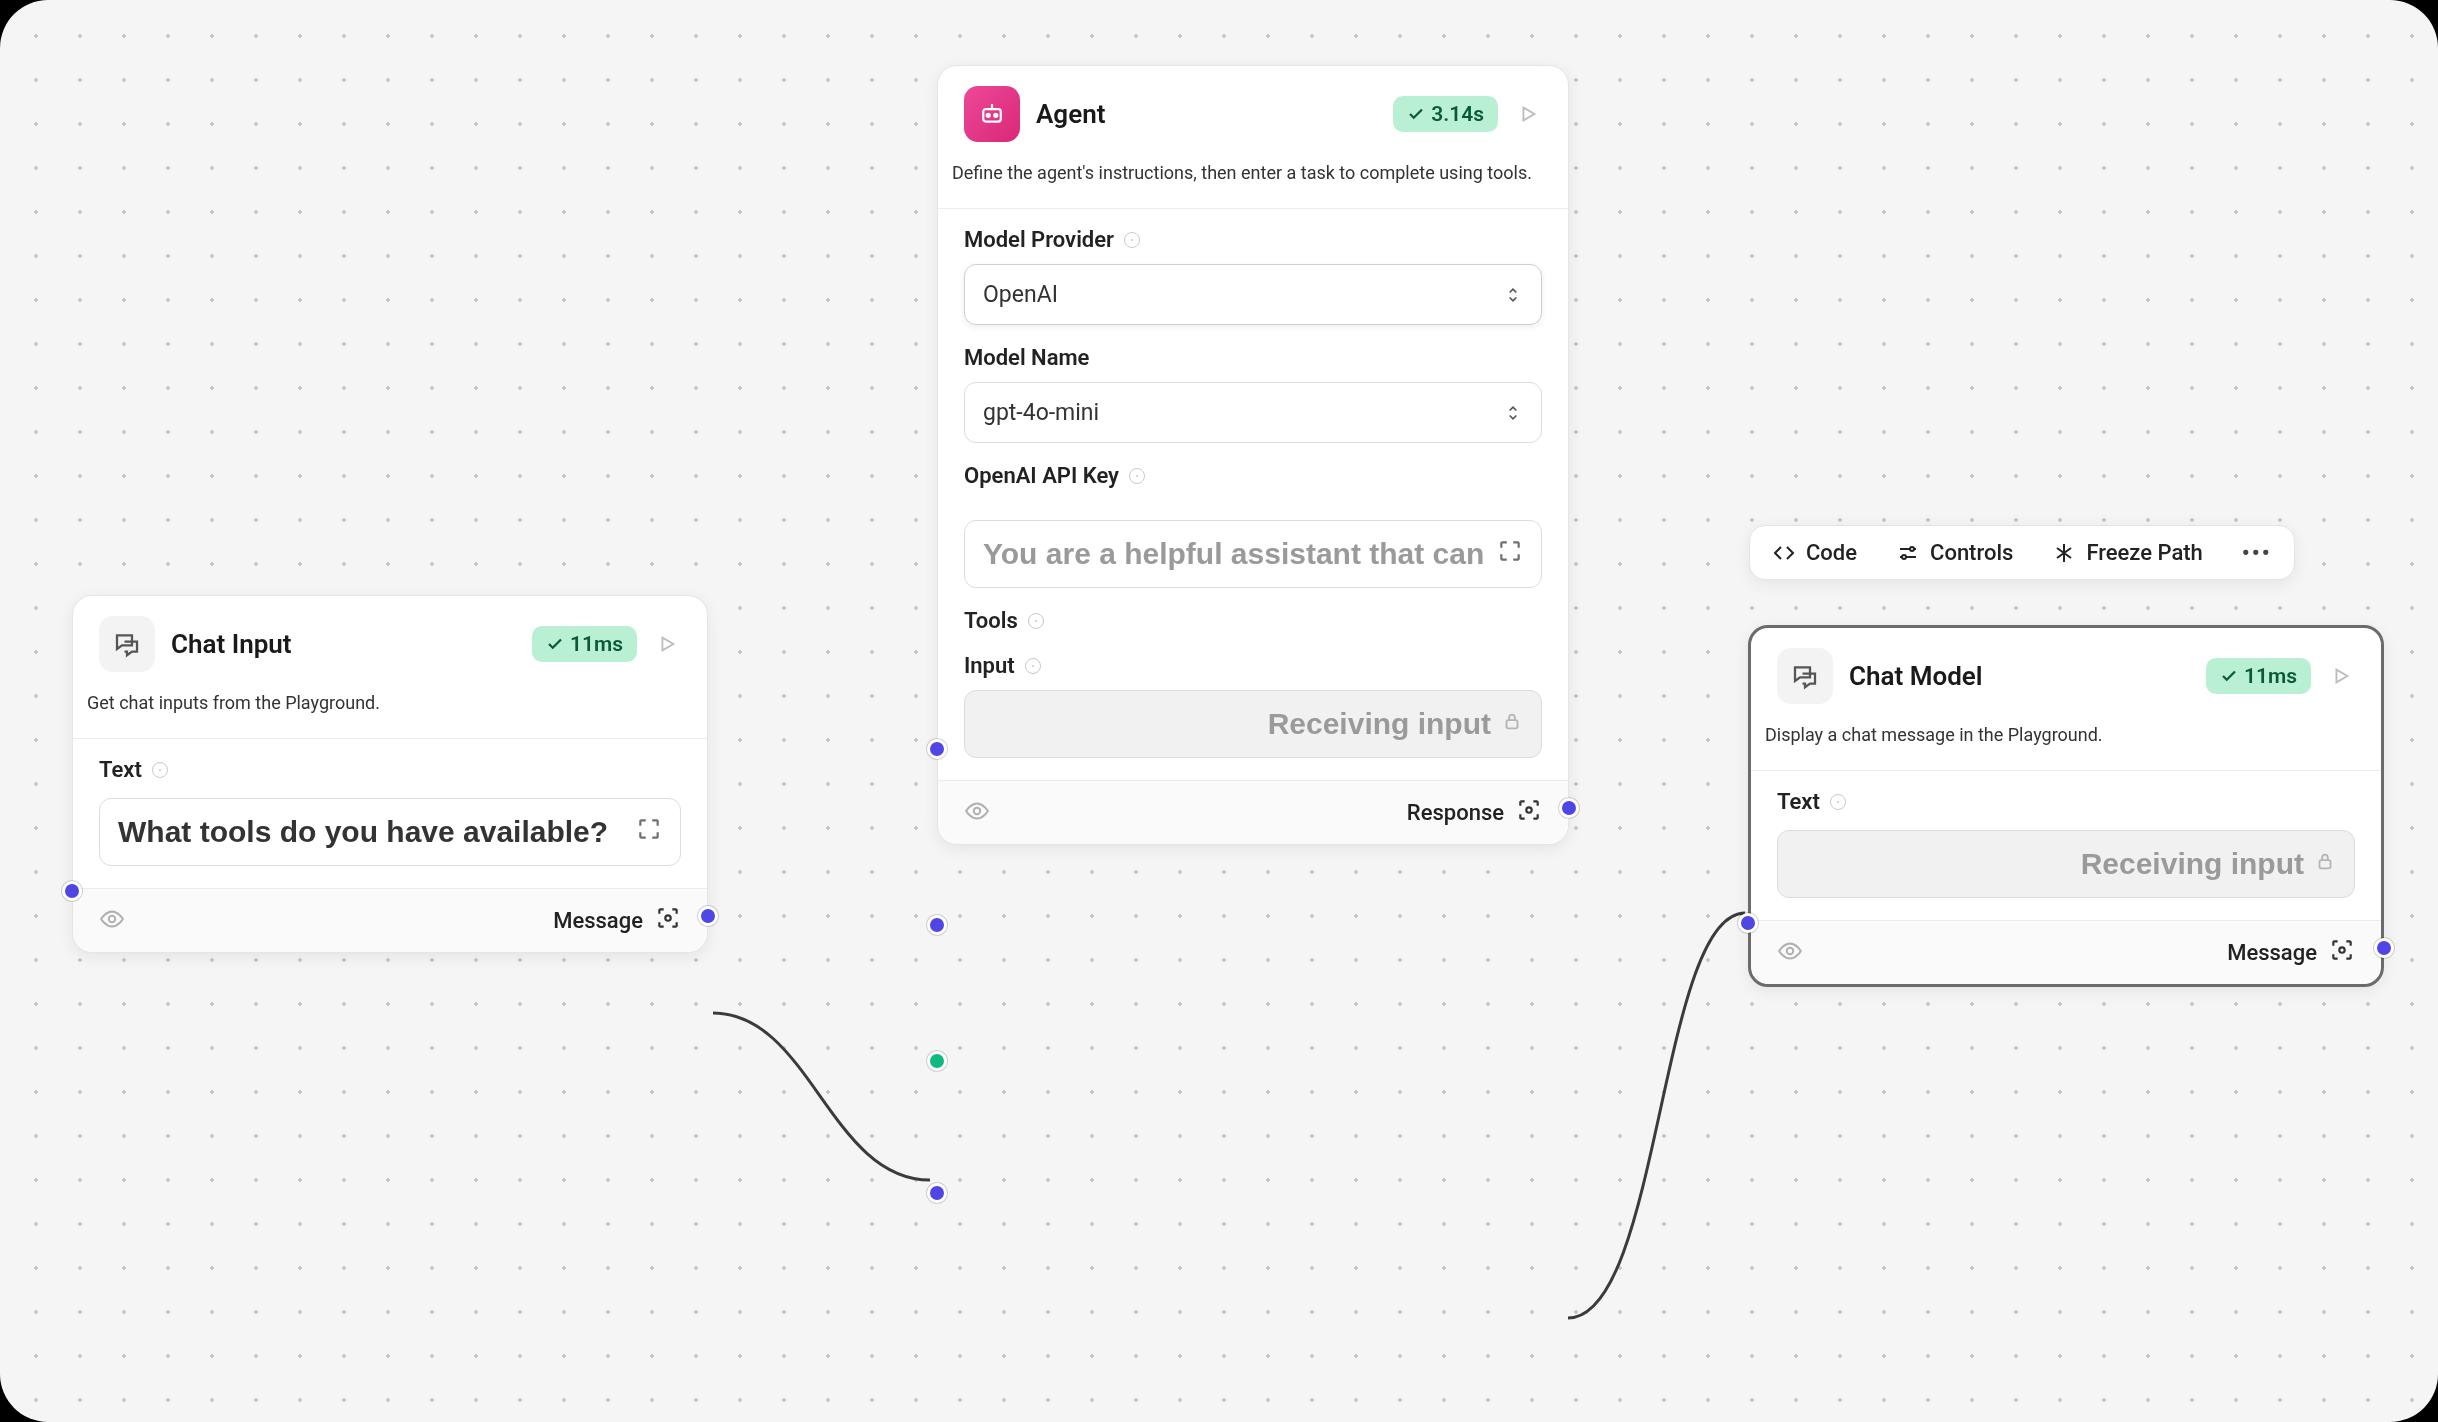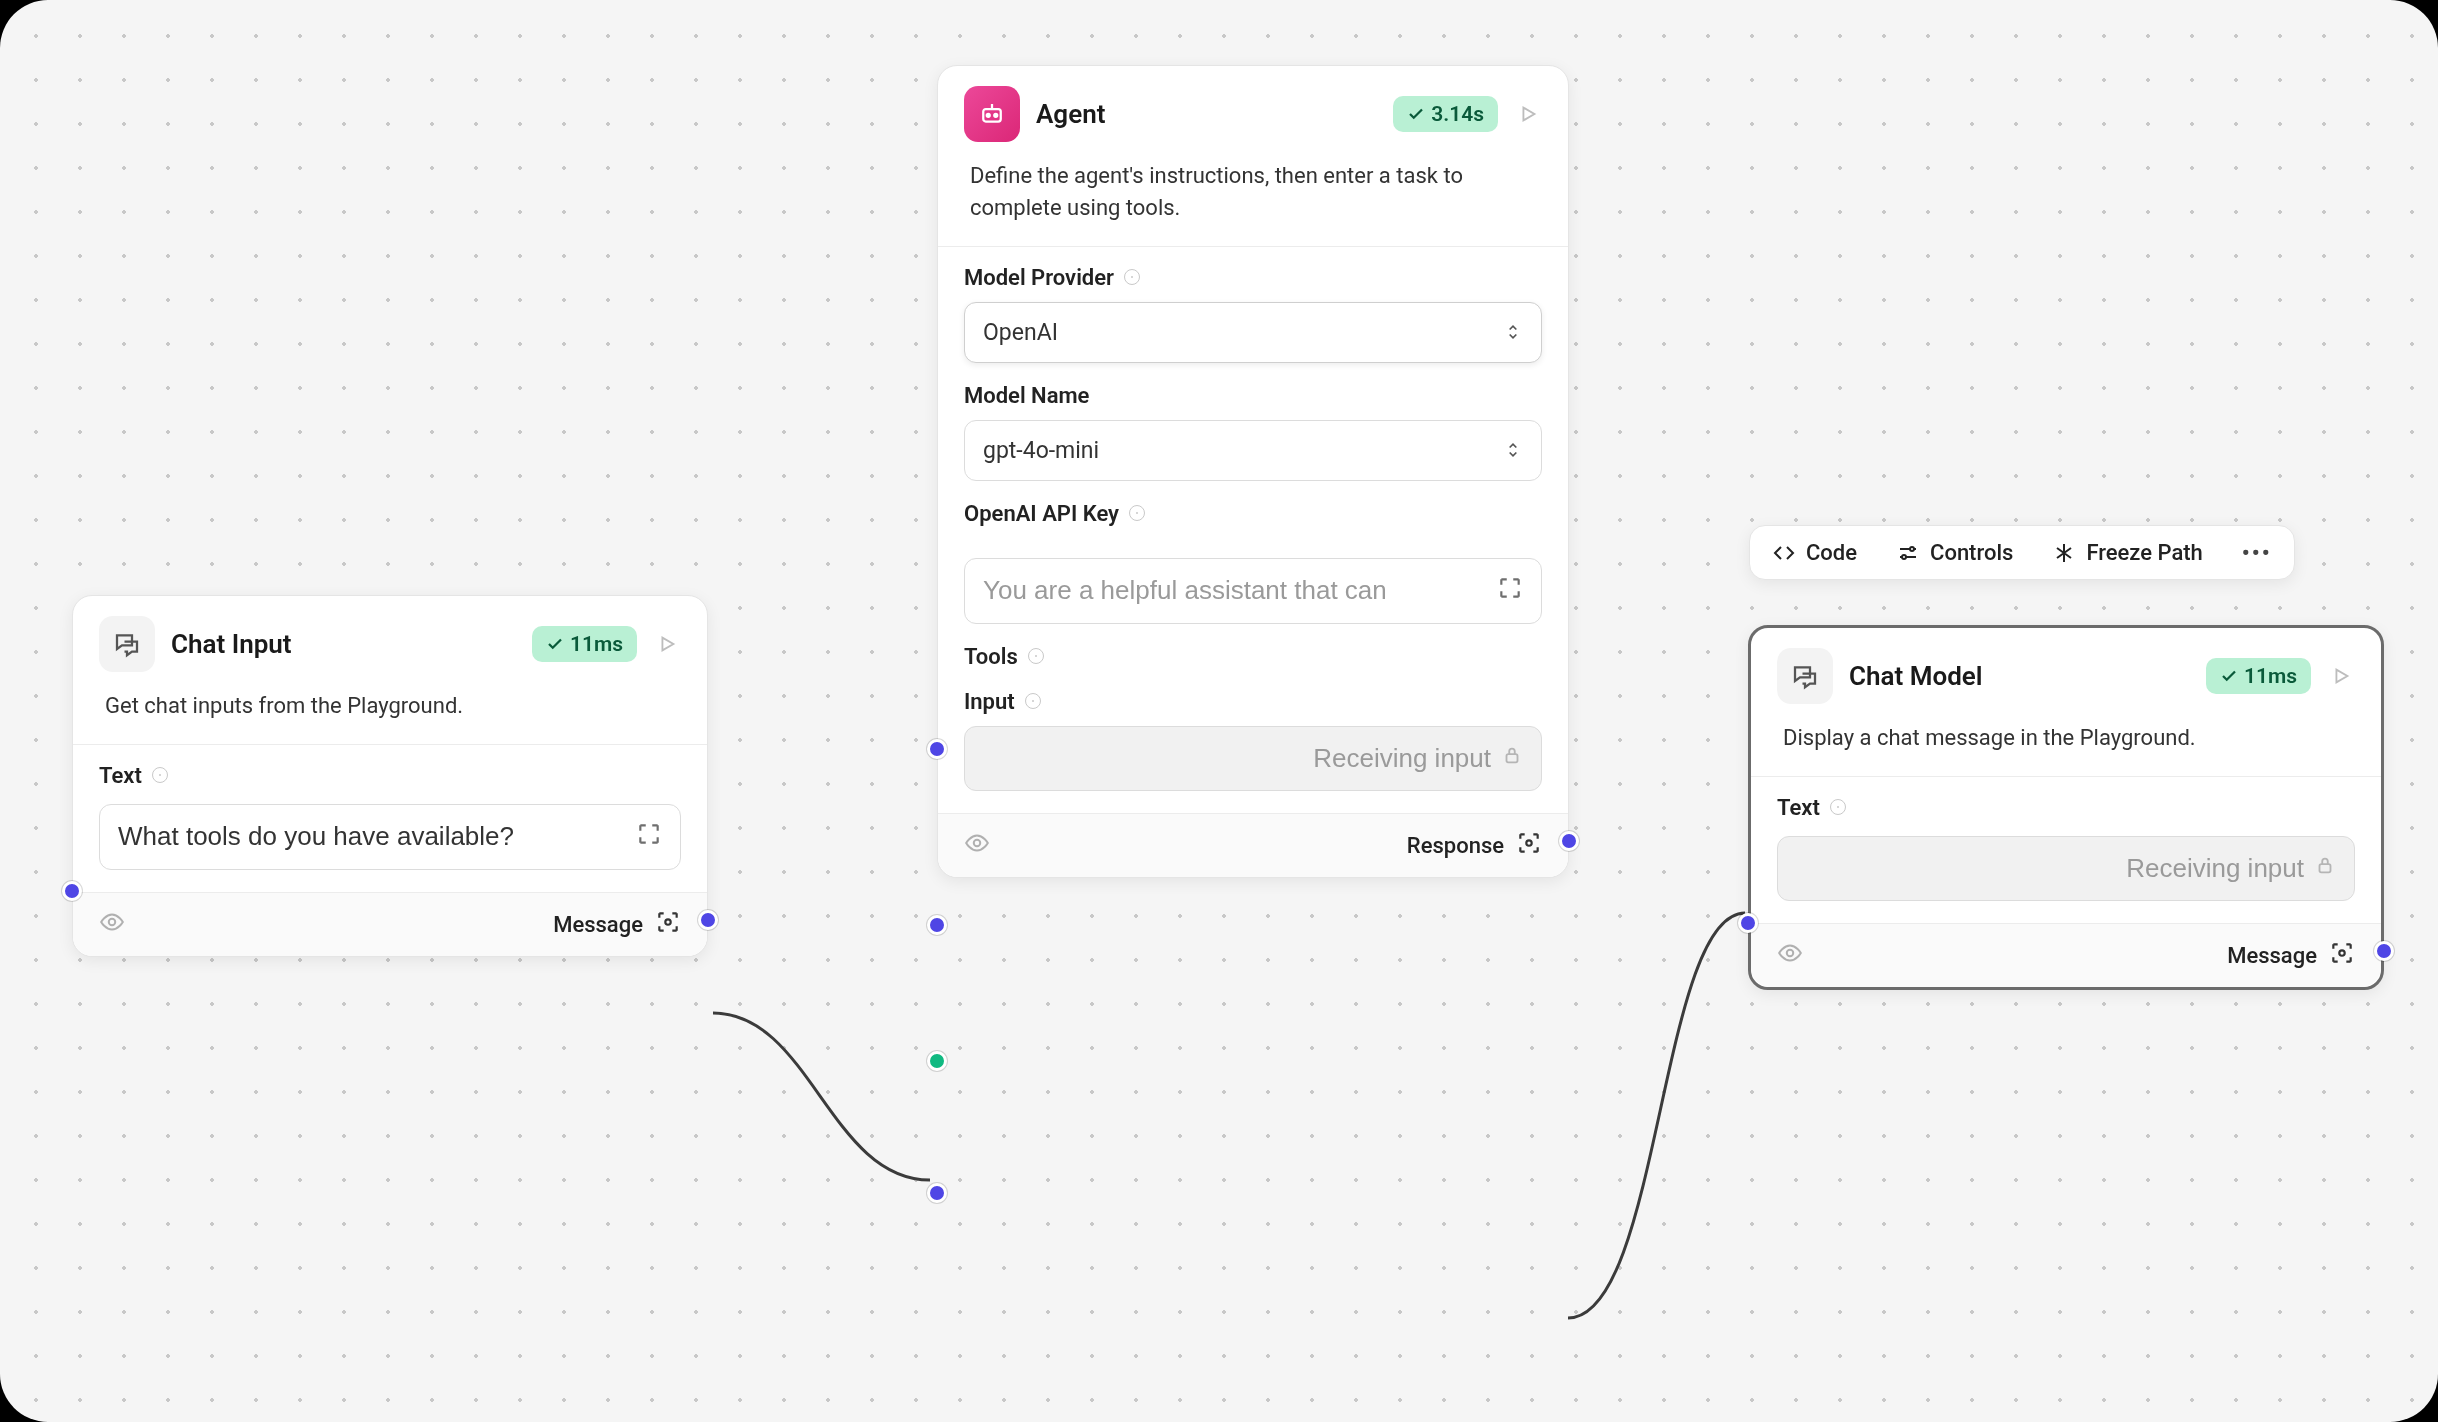--- a/index.html
+++ b/index.html
@@ -49,22 +49,22 @@
     display: inline-flex; align-items: center; gap: 6px;
     background: #b9f0d4;
     color: #0a5a3a;
     font-weight: 600;
     font-size: 21px;
     padding: 6px 14px;
     border-radius: 10px;
   }
   .play-btn { display:flex; align-items:center; justify-content:center; width:28px; height:28px; color:#9a9a9a; }
   .node-desc {
-    padding: 18px 26px 22px 32px;
-    font-size: 22px;
+    padding: 18px 26px 22px 14px;
+    font-size: 18px;
     color: #333;
     line-height: 1.45;
   }
   .node-body {
     border-top: 1px solid #ececec;
     padding: 18px 26px 22px 26px;
     display: flex; flex-direction: column; gap: 16px;
   }
   .field-label {
     display:flex; align-items:center; gap:10px;
@@ -80,21 +80,21 @@
     border: 1px solid #dcdcdc;
     border-radius: 12px;
     padding: 16px 18px;
     font-size: 23px;
     color: #333;
     background: #fff;
     display:flex; align-items:center; justify-content:space-between;
   }
   .select-box.raised { box-shadow: 0 2px 6px rgba(0,0,0,.08); border-color:#cfcfcf; }
   .input-box input {
-    border:none; outline:none; font-size:26px; width:100%; background:transparent; color:#333;
+    border:none; outline:none; font-size:30px; width:100%; background:transparent; color:#333;font-weight:bold;
   }
   .input-box input::placeholder{color:#a8a8a8;}
   .input-box.locked { background:#f1f1f1; color:#9a9a9a; }
   .input-box.locked input { color:#9a9a9a;text-align:right; }
   .api-key-box {
     display:flex; align-items:center; gap:14px;
     border:1px solid #dcdcdc; border-radius:12px;
     padding: 12px 16px;
   }
   .api-chip {

